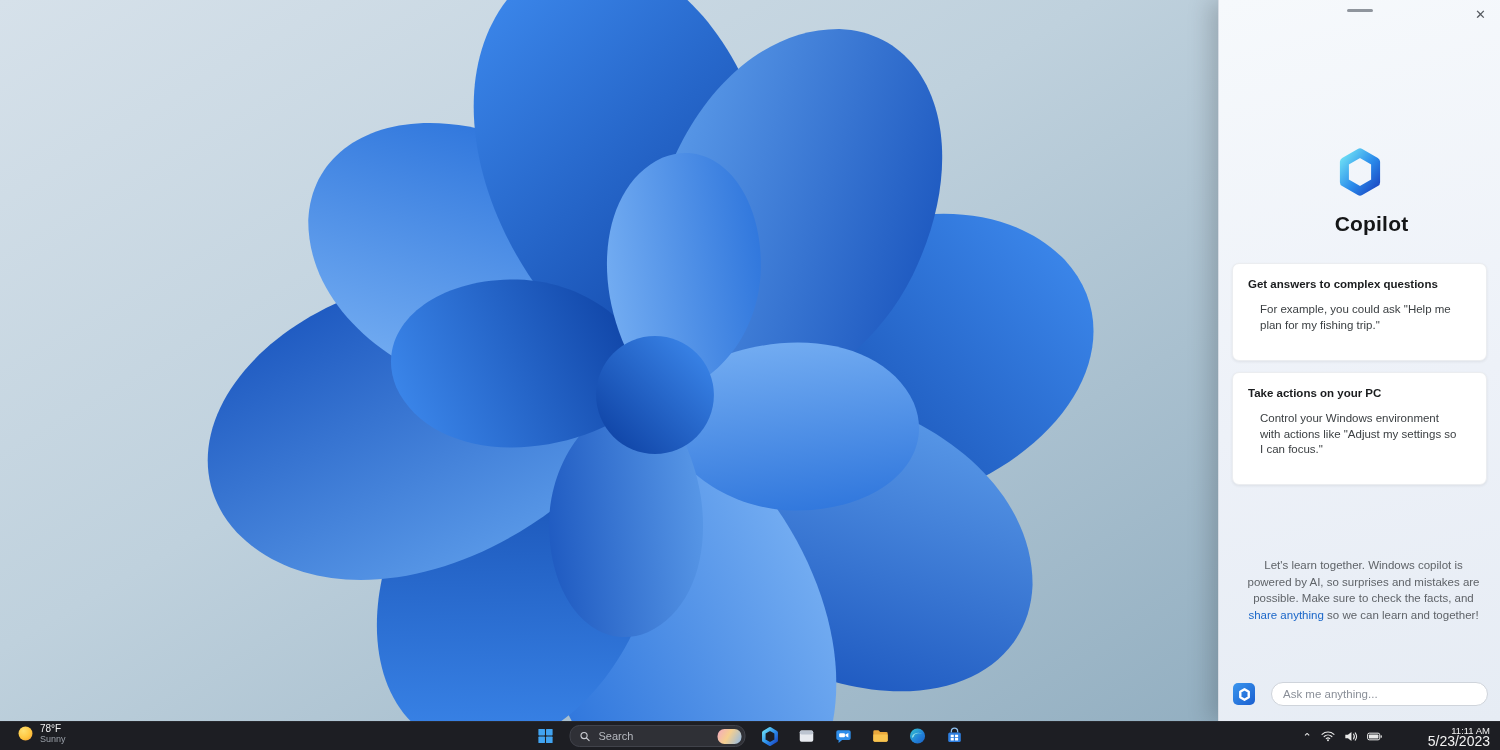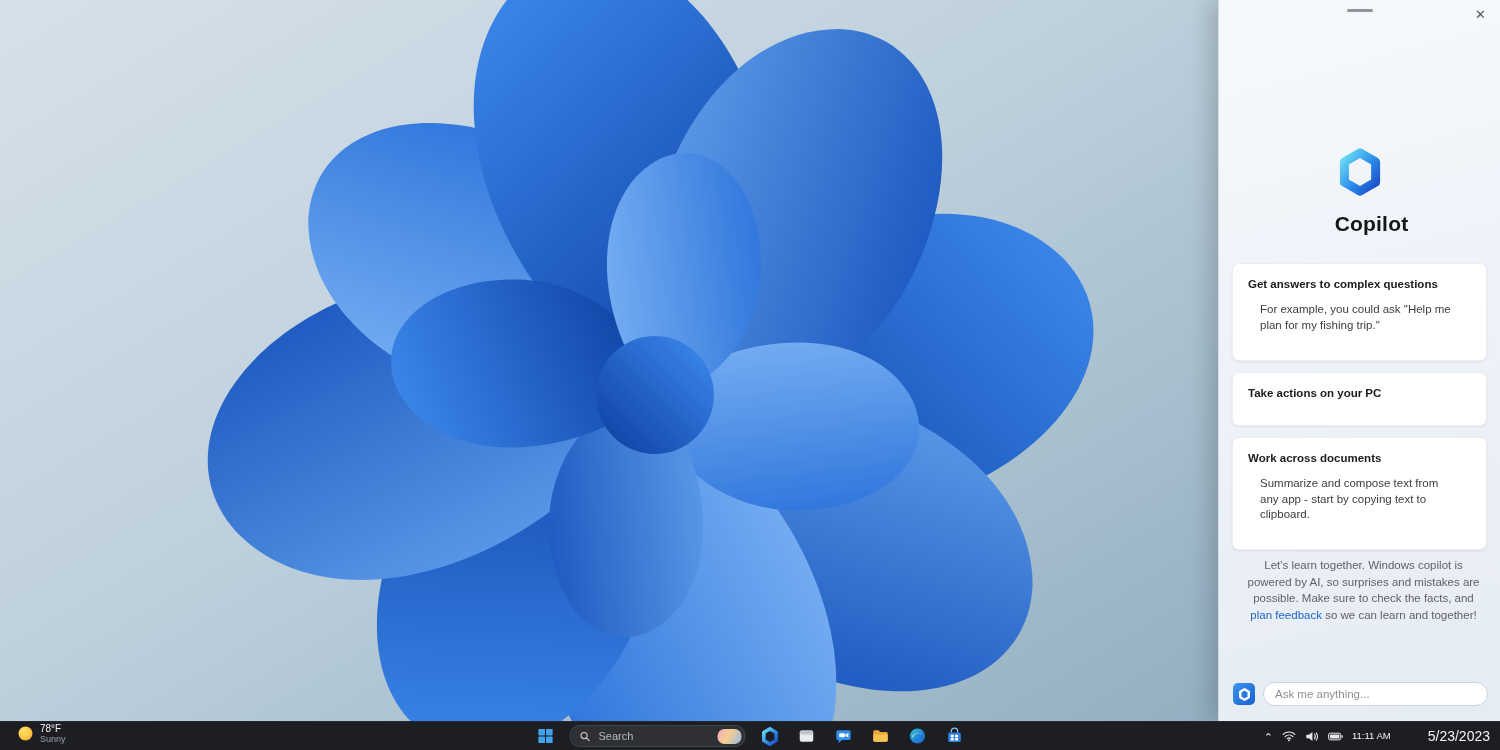--- a/index.html
+++ b/index.html
@@ -27,21 +27,21 @@
   .sidebar-title{position:absolute;top:212px;left:0;width:100%;text-align:center;
     margin:0;font-size:21px;font-weight:700;color:#151617;letter-spacing:0.2px;padding-left:12px;}
   .cards{position:absolute;top:263px;left:13px;right:13px;display:flex;flex-direction:column;gap:11px;}
   .card{background:#ffffff;border:1px solid #ebedf0;border-radius:7px;
     padding:14px 15px;box-shadow:0 1px 3px rgba(0,0,0,0.07);cursor:pointer;}
   .card h3{margin:0 0 12px 0;font-size:11.5px;font-weight:700;color:#1a1c1e;}
   .card p{margin:12px;font-size:11.5px;line-height:1.38;color:#3c4043;}
   .disclaimer{position:absolute;top:557px;left:22px;right:14px;margin:0;
     font-size:11.5px;line-height:1.45;color:#5f6368;text-align:center;}
   .disclaimer a{color:#1a66c8;text-decoration:none;cursor:pointer;}
-  .input-row{position:absolute;bottom:16px;left:14px;right:12px;display:flex;align-items:center;gap:8px;}
+  .input-row{position:absolute;bottom:16px;left:14px;right:12px;display:flex;align-items:center;gap:16px;}
   .input-badge{width:22px;height:22px;border-radius:5px;flex:0 0 auto;
     background:linear-gradient(135deg,#3b96ee,#1a5fd0);
     display:flex;align-items:center;justify-content:center;cursor:pointer;}
   .ask-input{flex:1;height:22px;border-radius:12px;border:1px solid #cfd4db;background:#fff;
     padding:0 11px;font-size:11.5px;color:#333;outline:none;font-family:"Liberation Sans",sans-serif;}
   .ask-input::placeholder{color:#8a8f98;}
 
   
   .taskbar{position:absolute;left:0;bottom:0;width:1500px;height:28px;
     background:#1d1e23;border-top:1px solid rgba(255,255,255,0.05);}
@@ -56,21 +56,21 @@
   .search-pill{width:162px;height:20px;border-radius:10px;background:#2f3036;border:1px solid #41434b;
     display:flex;align-items:center;gap:6px;padding:0 3px 0 9px;cursor:text;}
   .search-input{flex:1;border:none;background:transparent;outline:none;
     font-size:11px;color:#c9cbd1;min-width:0;font-family:"Liberation Sans",sans-serif;}
   .search-input::placeholder{color:#b6b9bf;}
   .search-img{width:24px;height:15px;border-radius:7px;flex:0 0 auto;cursor:pointer;
     background:linear-gradient(120deg,#f3a9c0 0%,#f6cf8e 45%,#8fb9e8 100%);}
   .tray{position:absolute;right:10px;top:0;height:28px;display:flex;align-items:center;gap:9px;}
   .tray-chevron{color:#e8e8e8;font-size:11px;line-height:1;cursor:pointer;transform:translateY(1px);}
   .tray-icon{display:flex;align-items:center;cursor:pointer;}
-  .clock{display:flex;flex-direction:row;align-items:flex-end;justify-content:center;cursor:pointer;}
+  .clock{display:flex;flex-direction:column;align-items:flex-end;justify-content:center;cursor:pointer;}
   .clock-time{font-size:9.5px;color:#f2f2f2;line-height:10.5px;}
   .clock-date{font-size:14px;color:#f2f2f2;line-height:10.5px;padding-left:37px;}
 </style>
 </head>
 <body>
 
 <div class="desktop">
   <svg viewBox="0 0 1218 722">
     <defs>
       <linearGradient id="wpBg" x1="0" y1="0" x2="1" y2="1">
@@ -130,29 +130,26 @@
 
   <h1 class="sidebar-title">Copilot</h1>
 
   <div class="cards">
     <div class="card">
       <h3>Get answers to complex questions</h3>
       <p>For example, you could ask "Help me plan for my fishing trip."</p>
     </div>
     <div class="card">
       <h3>Take actions on your PC</h3>
-    </div>
-    <div class="card">
-      <h3>Work across documents</h3>
-      <p>Summarize and compose text from any app - start by copying text to clipboard.</p>
+      <p>Control your Windows environment with actions like "Adjust my settings so I can focus."</p>
     </div>
   </div>
 
   <p class="disclaimer">
-    <span>Let's learn together. Windows copilot is powered by AI, so surprises and mistakes are possible. Make sure to check the facts, and </span><a>plan feedback</a><span> so we can learn and together!</span>
+    <span>Let's learn together. Windows copilot is powered by AI, so surprises and mistakes are possible. Make sure to check the facts, and </span><a>share anything</a><span> so we can learn and together!</span>
   </p>
 
   <div class="input-row">
     <div class="input-badge">
       <svg viewBox="0 0 40 40" width="13" height="13">
         <path d="M20 4 L33 11.5 V28.5 L20 36 L7 28.5 V11.5 Z" fill="none" stroke="#ffffff" stroke-width="7.5" stroke-linejoin="round"></path>
       </svg>
     </div>
     <input class="ask-input" type="text" placeholder="Ask me anything..." style="">
   </div>

